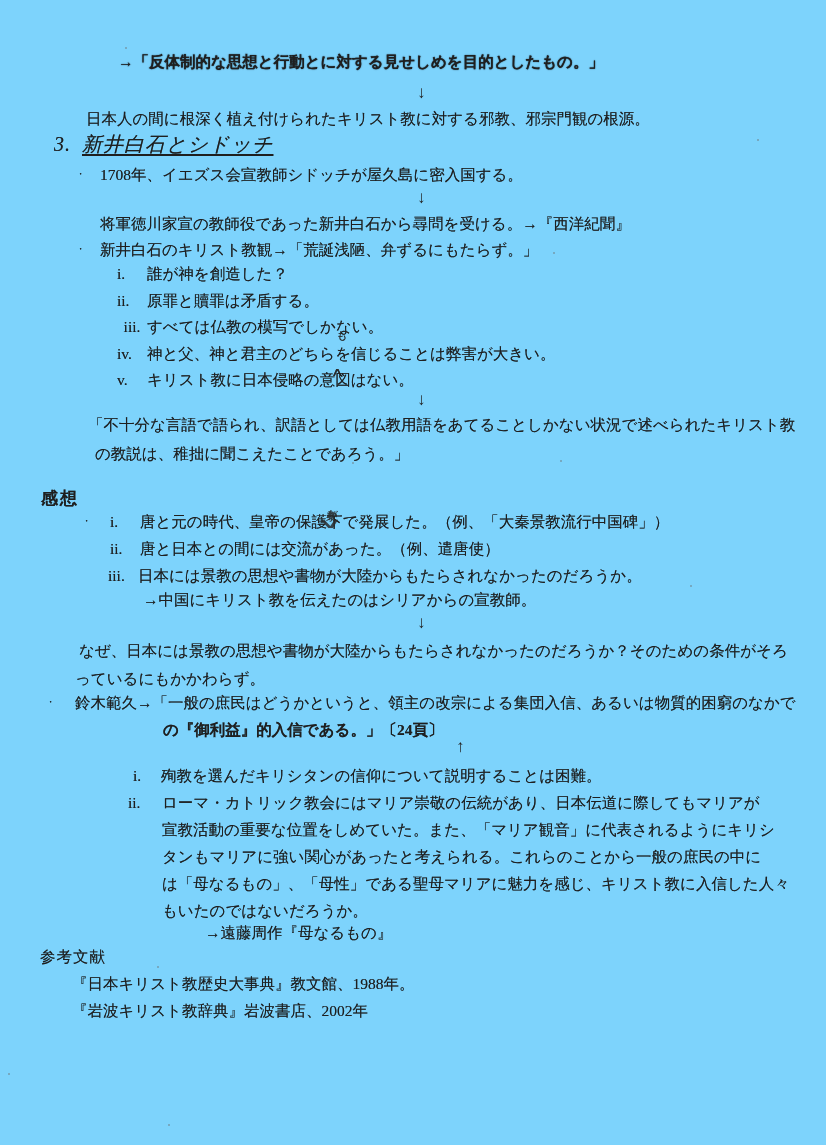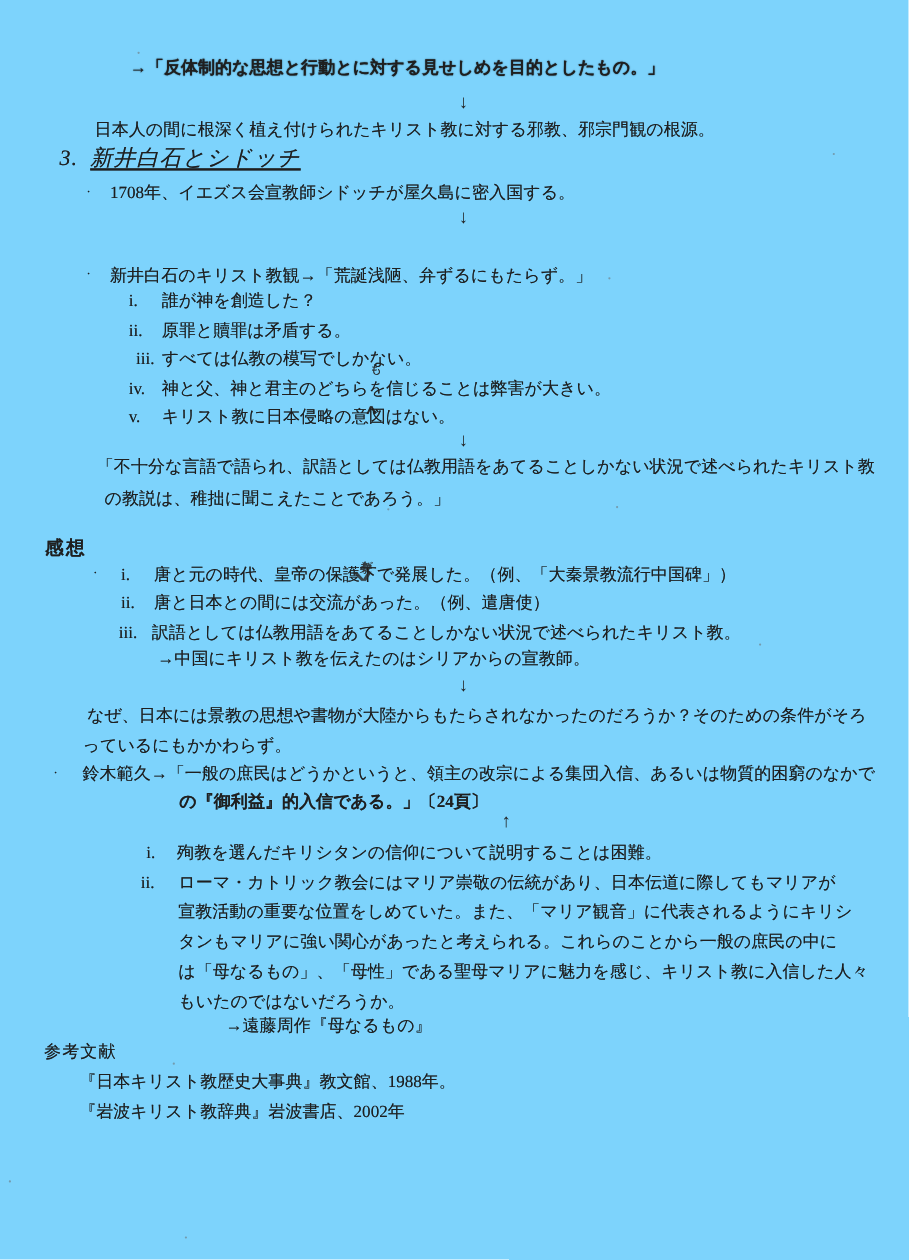--- a/index.html
+++ b/index.html
@@ -60,20 +60,21 @@
   <div class="line" style="left:86px;top:109px;">日本人の間に根深く植え付けられたキリスト教に対する邪教、邪宗門観の根源。</div>
 
   <div class="line heading3" style="left:54px;top:134px;">
     <span class="marker w28m">3.</span><span class="title">新井白石とシドッチ</span>
   </div>
 
   <div class="line" style="left:76px;top:164px;">
     <span class="bullet w24">・</span><span>1708年、イエズス会宣教師シドッチが屋久島に密入国する。</span>
   </div>
   <div class="arrow" style="left:417px;top:189px;">↓</div>
+  <div class="line" style="left:100px;top:214px;">将軍徳川家宣の教師役であった新井白石から尋問を受ける。→『西洋紀聞』</div>
   <div class="line" style="left:76px;top:239px;">
     <span class="bullet w24">・</span><span>新井白石のキリスト教観→「荒誕浅陋、弁ずるにもたらず。」</span>
   </div>
 
   <div class="line" style="left:117px;top:264px;">
     <span class="marker w30">i.</span><span>誰が神を創造した？</span>
   </div>
   <div class="line" style="left:117px;top:291px;">
     <span class="marker w30">ii.</span><span>原罪と贖罪は矛盾する。</span>
   </div>
@@ -94,21 +95,21 @@
 
   <div class="line kanso-heading" style="left:41px;top:476px;margin-top:13px;">感想</div>
 
   <div class="line" style="left:82px;top:511px;">
     <span class="bullet w28">・</span><span class="marker w30">i.</span><span>唐と元の時代、皇帝の保護下で</span><span class="anchor"><span class="hw ann-vertical">景教が</span><span class="hw caret-vee">∨</span></span><span>発展した。（例、「大秦景教流行中国碑」）</span>
   </div>
   <div class="line" style="left:110px;top:539px;">
     <span class="marker w30">ii.</span><span>唐と日本との間には交流があった。（例、遣唐使）</span>
   </div>
   <div class="line" style="left:108px;top:566px;">
-    <span class="marker w30">iii.</span><span>訳語としては仏教用語をあてることしかない状況で述べられたキリスト教。</span>
+    <span class="marker w30">iii.</span><span>日本には景教の思想や書物が大陸からもたらされなかったのだろうか。</span>
   </div>
   <div class="line" style="left:143px;top:590px;">→中国にキリスト教を伝えたのはシリアからの宣教師。</div>
 
   <div class="arrow" style="left:417px;top:614px;">↓</div>
 
   <div class="line" style="left:79px;top:641px;">なぜ、日本には景教の思想や書物が大陸からもたらされなかったのだろうか？そのための条件がそろ</div>
   <div class="line" style="left:75px;top:669px;">っているにもかかわらず。</div>
 
   <div class="line" style="left:46px;top:692px;">
     <span class="bullet w29">・</span><span>鈴木範久→「一般の庶民はどうかというと、領主の改宗による集団入信、あるいは物質的困窮のなかで</span>

